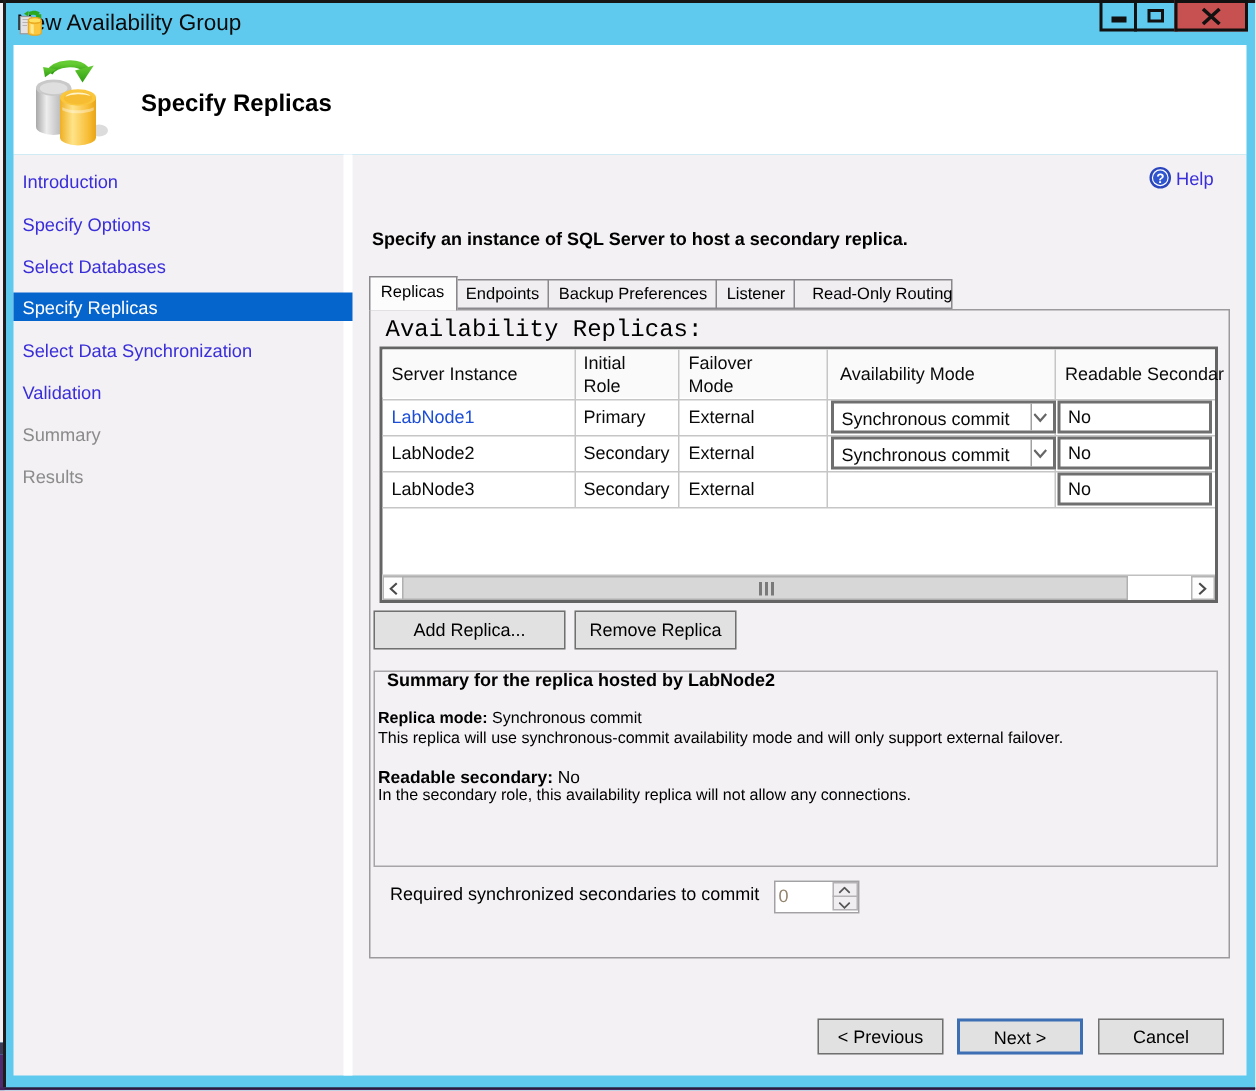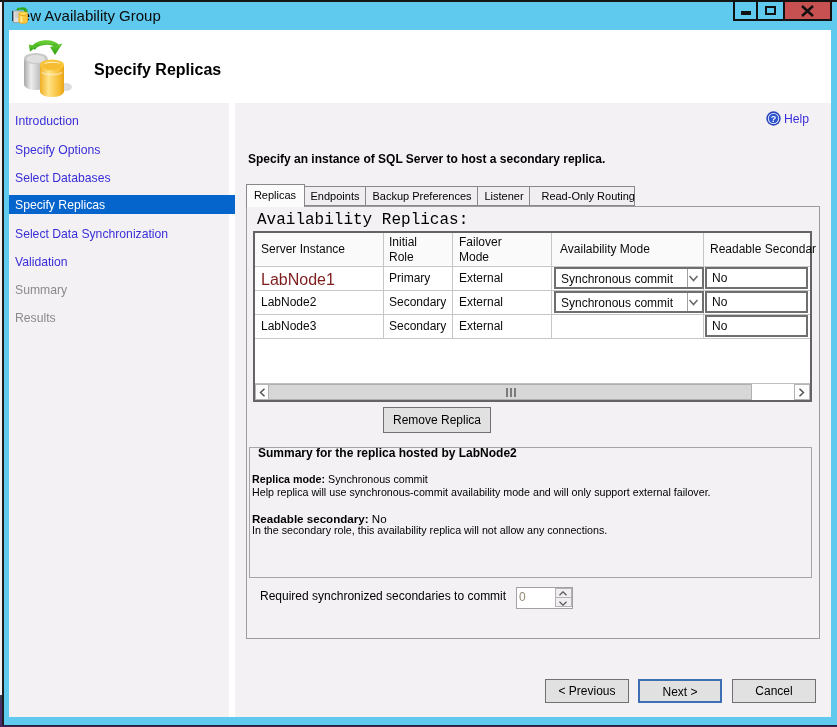--- a/index.html
+++ b/index.html
@@ -133,21 +133,21 @@
   <div class="abs" style="left:451.5px;top:233px;width:1px;height:104.5px;background:#c6c6c6;"></div>
   <div class="abs" style="left:551px;top:233px;width:1px;height:104.5px;background:#c6c6c6;"></div>
   <div class="abs" style="left:703px;top:233px;width:1px;height:104.5px;background:#c6c6c6;"></div>
 
   <div class="abs txt" style="left:261px;top:242px;font-size:12px;color:#0a0a0a;">Server Instance</div>
   <div class="abs" style="left:389px;top:235px;font-size:12px;line-height:15px;color:#0a0a0a;">Initial<br>Role</div>
   <div class="abs" style="left:459px;top:235px;font-size:12px;line-height:15px;color:#0a0a0a;">Failover<br>Mode</div>
   <div class="abs txt" style="left:560px;top:242px;font-size:12px;color:#0a0a0a;">Availability Mode</div>
   <div class="abs txt" style="left:710px;top:242px;font-size:12px;color:#0a0a0a;">Readable Secondar</div>
 
-  <div class="abs txt" style="left:261px;top:271px;font-size:16px;color:#7f1d1d;">LabNode1</div>
+  <div class="abs txt" style="left:261px;top:271px;font-size:12px;color:#1d4ed8;">LabNode1</div>
   <div class="abs txt" style="left:389px;top:271px;font-size:12px;color:#0a0a0a;">Primary</div>
   <div class="abs txt" style="left:459px;top:271px;font-size:12px;color:#0a0a0a;">External</div>
   <div class="abs txt" style="left:261px;top:295px;font-size:12px;color:#0a0a0a;">LabNode2</div>
   <div class="abs txt" style="left:389px;top:295px;font-size:12px;color:#0a0a0a;">Secondary</div>
   <div class="abs txt" style="left:459px;top:295px;font-size:12px;color:#0a0a0a;">External</div>
   <div class="abs txt" style="left:261px;top:319px;font-size:12px;color:#0a0a0a;">LabNode3</div>
   <div class="abs txt" style="left:389px;top:319px;font-size:12px;color:#0a0a0a;">Secondary</div>
   <div class="abs txt" style="left:459px;top:319px;font-size:12px;color:#0a0a0a;">External</div>
 
   <div class="abs combo" style="left:554px;top:267px;">
@@ -176,26 +176,27 @@
     </svg>
   <div class="abs" style="left:793.5px;top:384px;width:16px;height:16px;border:1px solid #b4b4b4;background:#fdfdfd;box-sizing:border-box;"></div>
   <svg class="abs" style="left:798px;top:387.5px;" width="7" height="9" viewBox="0 0 7 9">
       <path d="M1.5,0.8 L5.5,4.5 L1.5,8.2" stroke="#4a4a4a" stroke-width="1.4" fill="none"></path>
     </svg>
   <div class="abs" style="left:267.5px;top:384px;width:484.5px;height:16px;border:1px solid #b0b0b0;background:#d7d7d7;box-sizing:border-box;"></div>
   <div class="abs" style="left:506px;top:387.5px;width:2px;height:9px;background:#7a7a7a;"></div>
   <div class="abs" style="left:510px;top:387.5px;width:2px;height:9px;background:#7a7a7a;"></div>
   <div class="abs" style="left:514px;top:387.5px;width:2px;height:9px;background:#7a7a7a;"></div>
 
+  <div class="abs btn" style="left:249px;top:407px;width:128px;height:26px;line-height:24px;">Add Replica...</div>
   <div class="abs btn" style="left:383px;top:407px;width:108px;height:26px;line-height:24px;">Remove Replica</div>
 
   <div class="abs" style="left:249px;top:447px;width:563px;height:131px;border:1px solid #a8a5a9;box-sizing:border-box;"></div>
   <div class="abs txt" style="left:258px;top:446px;font-size:12px;font-weight:bold;color:#000;">Summary for the replica hosted by LabNode2</div>
   <div class="abs txt" style="left:252px;top:473px;font-size:10.7px;color:#000;"><b>Replica mode:</b> Synchronous commit</div>
-  <div class="abs txt" style="left:252px;top:485.8px;font-size:10.7px;color:#000;">Help replica will use synchronous-commit availability mode and will only support external failover.</div>
+  <div class="abs txt" style="left:252px;top:485.8px;font-size:10.7px;color:#000;">This replica will use synchronous-commit availability mode and will only support external failover.</div>
   <div class="abs txt" style="left:252px;top:511.5px;font-size:11.6px;color:#000;"><b>Readable secondary:</b> No</div>
   <div class="abs txt" style="left:252px;top:524px;font-size:10.7px;color:#000;">In the secondary role, this availability replica will not allow any connections.</div>
 
   <div class="abs txt" style="left:260px;top:588.5px;font-size:12px;color:#000;">Required synchronized secondaries to commit</div>
   <div class="abs" style="left:516px;top:586.5px;width:57px;height:22px;border:1.5px solid #a4a1a5;background:#fff;box-sizing:border-box;"></div>
   <div class="abs" style="left:555px;top:588px;width:16.5px;height:19px;background:#f0eef1;border:1px solid #b5b2b6;box-sizing:border-box;"></div>
   <div class="abs" style="left:555px;top:597px;width:16.5px;height:1px;background:#b5b2b6;"></div>
   <svg class="abs" style="left:559px;top:591px;" width="8" height="5" viewBox="0 0 8 5">
       <path d="M0.5,4.2 L4,0.8 L7.5,4.2" stroke="#555" stroke-width="1.2" fill="none"></path>
     </svg>

